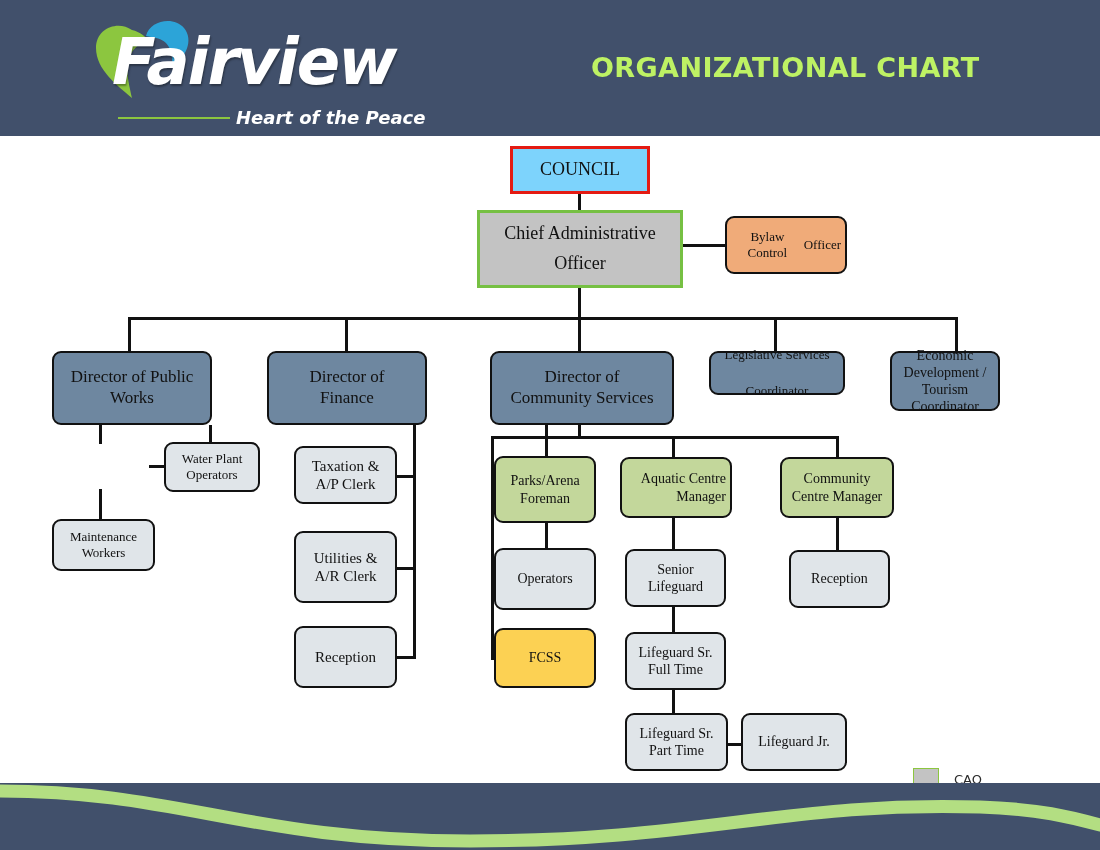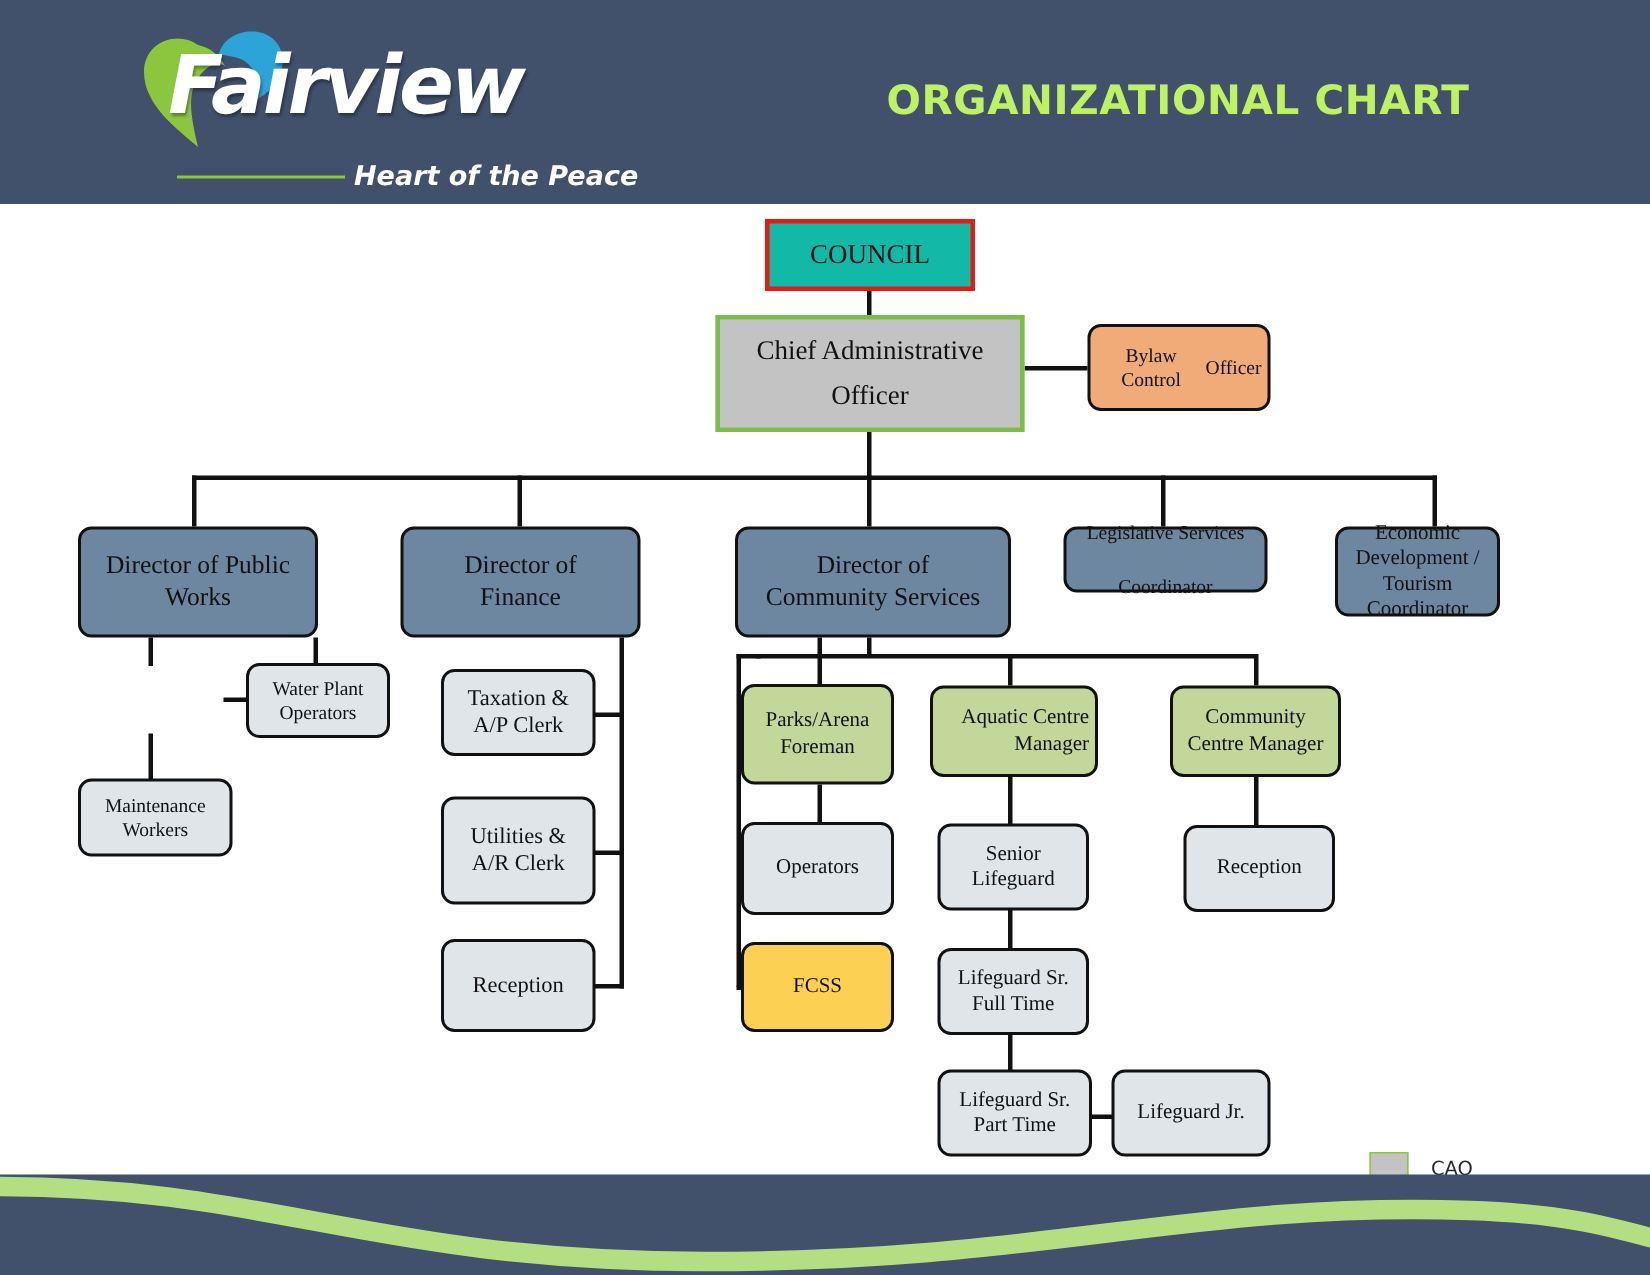--- a/index.html
+++ b/index.html
@@ -34,21 +34,21 @@
     position: absolute;
     left: 0; top: 0;
     width: 120px; height: 85px;
   }
   #logo-word {
     position: absolute;
     left: 24px; top: 16px;
     font-family: "DejaVu Sans", sans-serif;
     font-weight: bold;
     font-style: italic;
-    font-size: 54px;
+    font-size: 64px;
     color: #ffffff;
     letter-spacing: -2px;
     line-height: 1;
     text-shadow: 1px 2px 2px rgba(0,0,0,0.35);
   }
   #logo-tagline {
     position: absolute;
     left: 148px; top: 93px;
     font-family: "DejaVu Sans", sans-serif;
     font-style: italic;
@@ -101,21 +101,21 @@
     text-align: center;
     color: #111111;
     line-height: 1.22;
     font-family: "Liberation Serif", serif;
     padding: 2px 4px;
     z-index: 3;
   }
   .node span { display: block; }
 
   
-  .t-council  { background: #14b8a6; border-color: #e41b13; border-width: 3px; border-radius: 0; }
+  .t-council  { background: #7dd3fc; border-color: #e41b13; border-width: 3px; border-radius: 0; }
   .t-cao      { background: #c3c3c3; border-color: #76c043; border-width: 3px; border-radius: 0; }
   .t-specialty{ background: #f0ab79; }
   .t-director { background: #6e87a0; }
   .t-foreman  { background: #c3d79b; }
   .t-team     { background: #e0e5e9; }
   .t-fcss     { background: #fcd153; }
 
   
   .ln {
     position: absolute;

